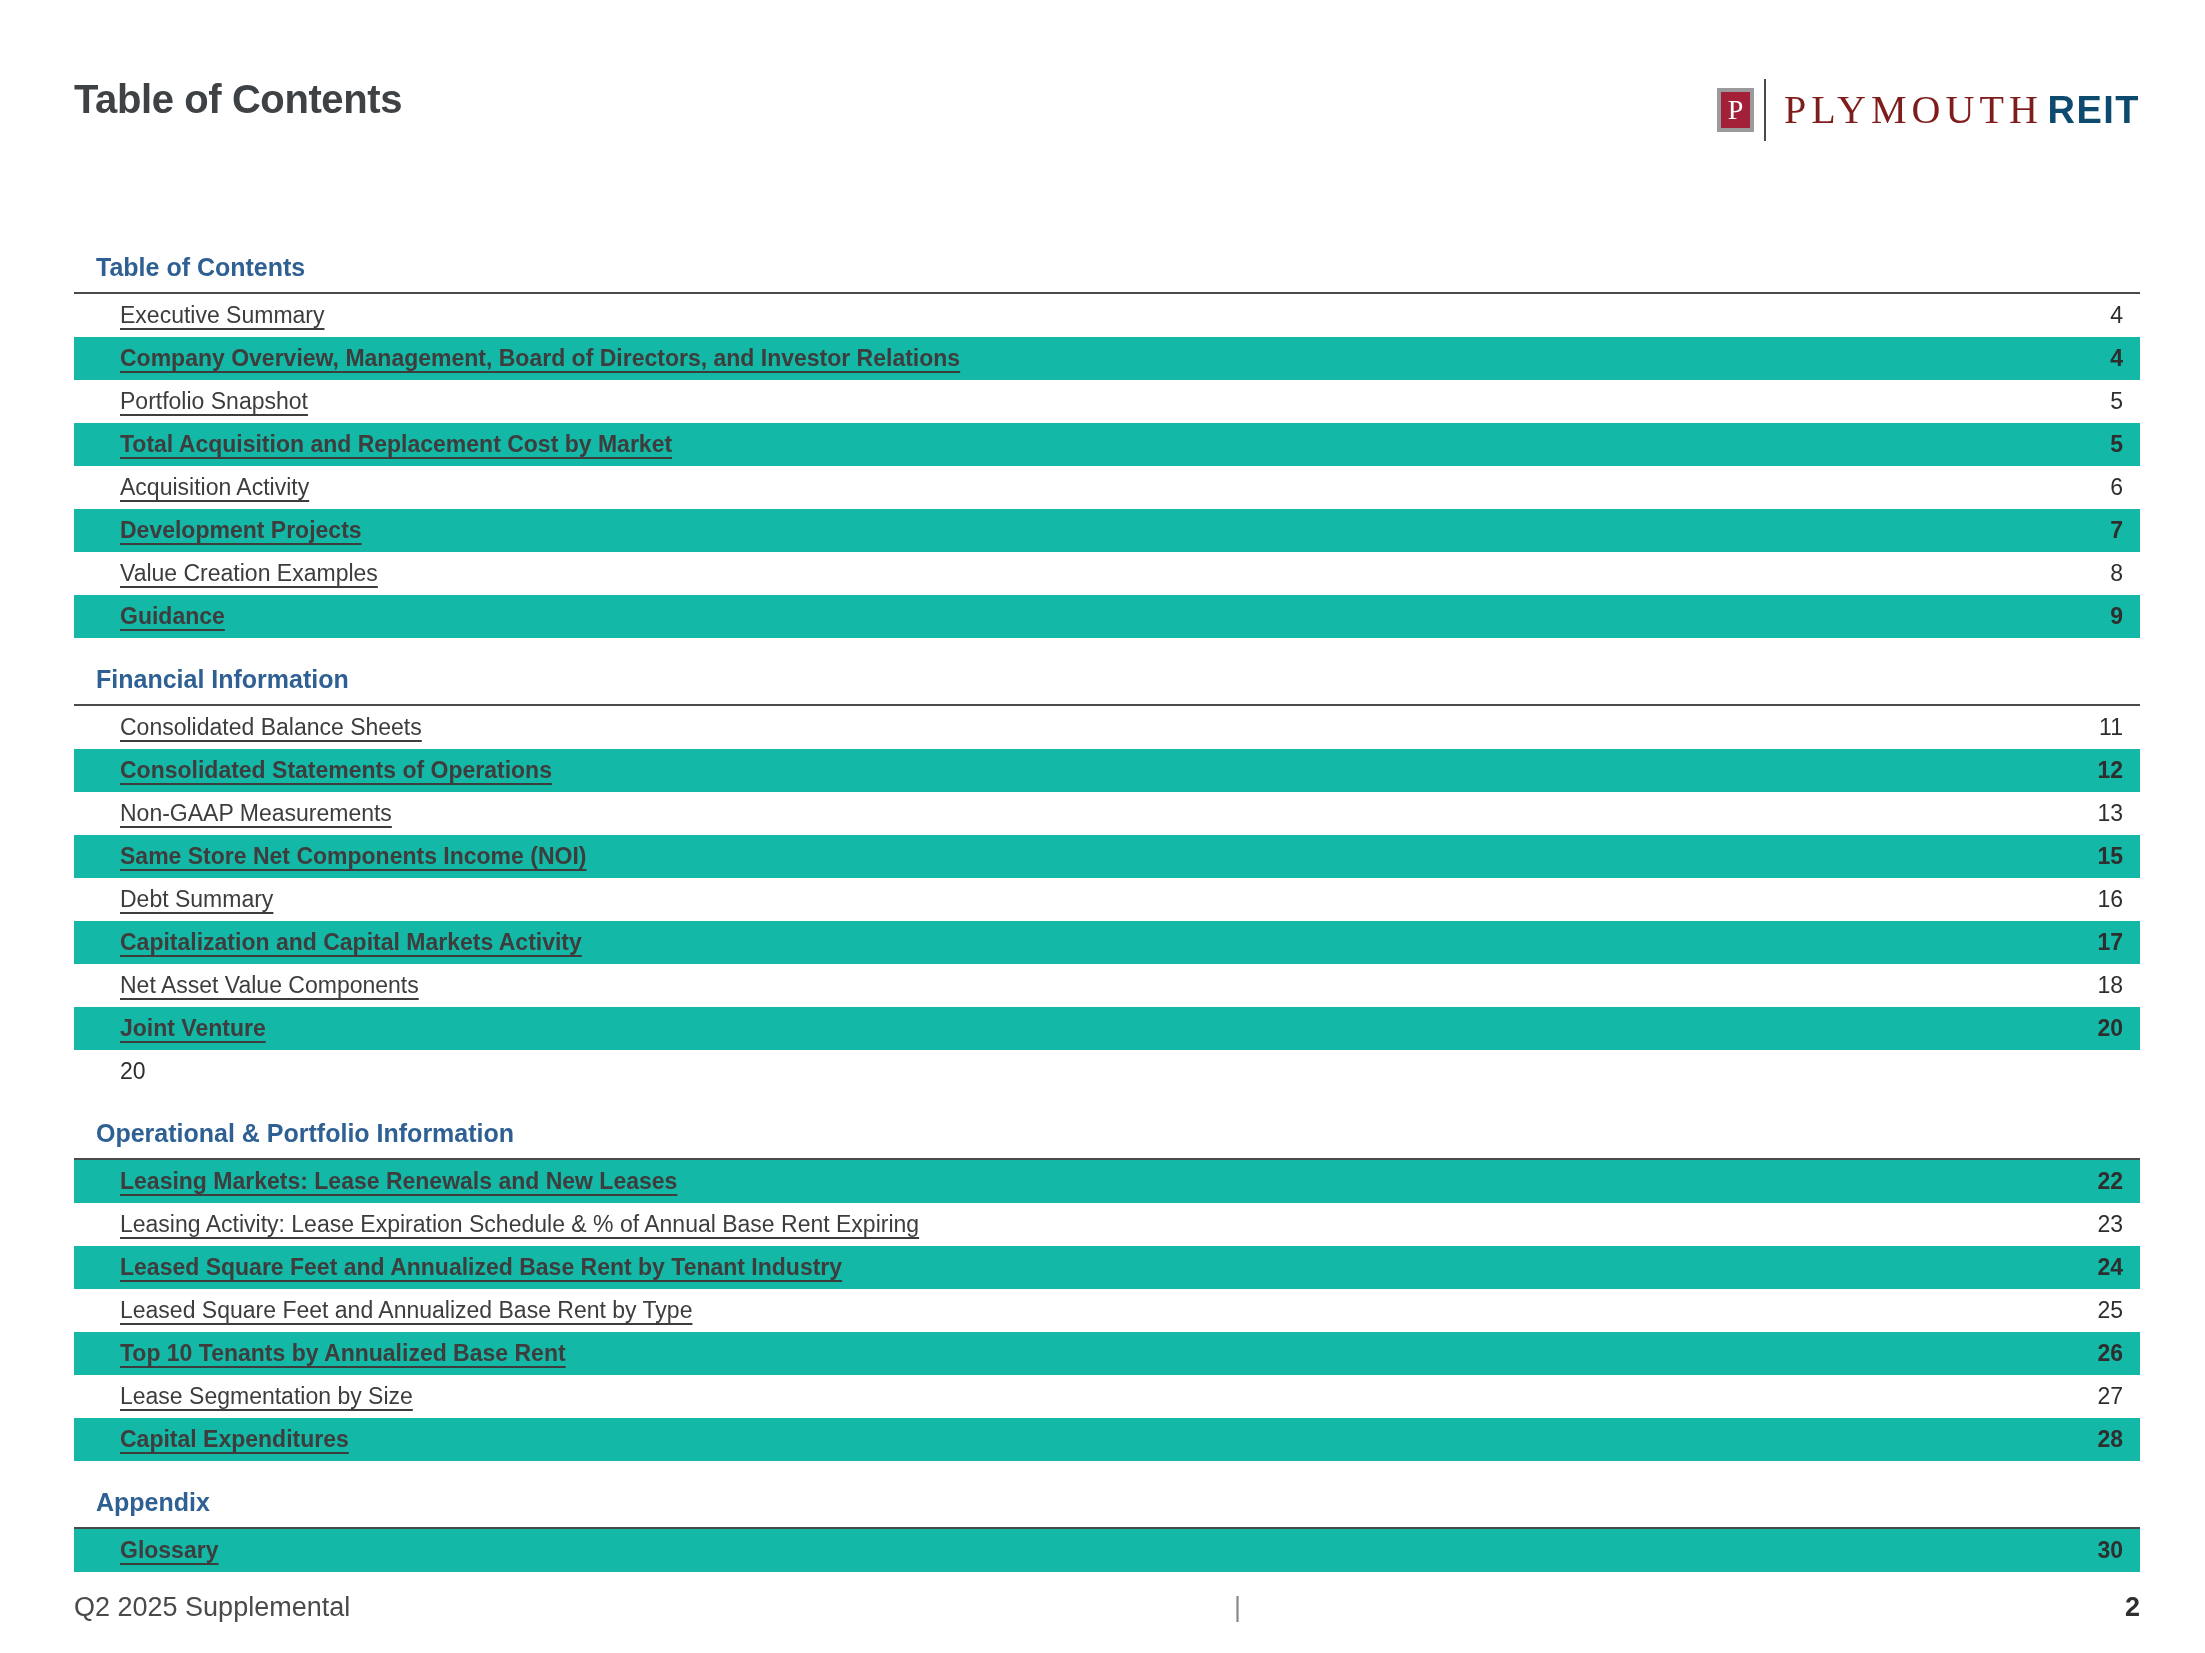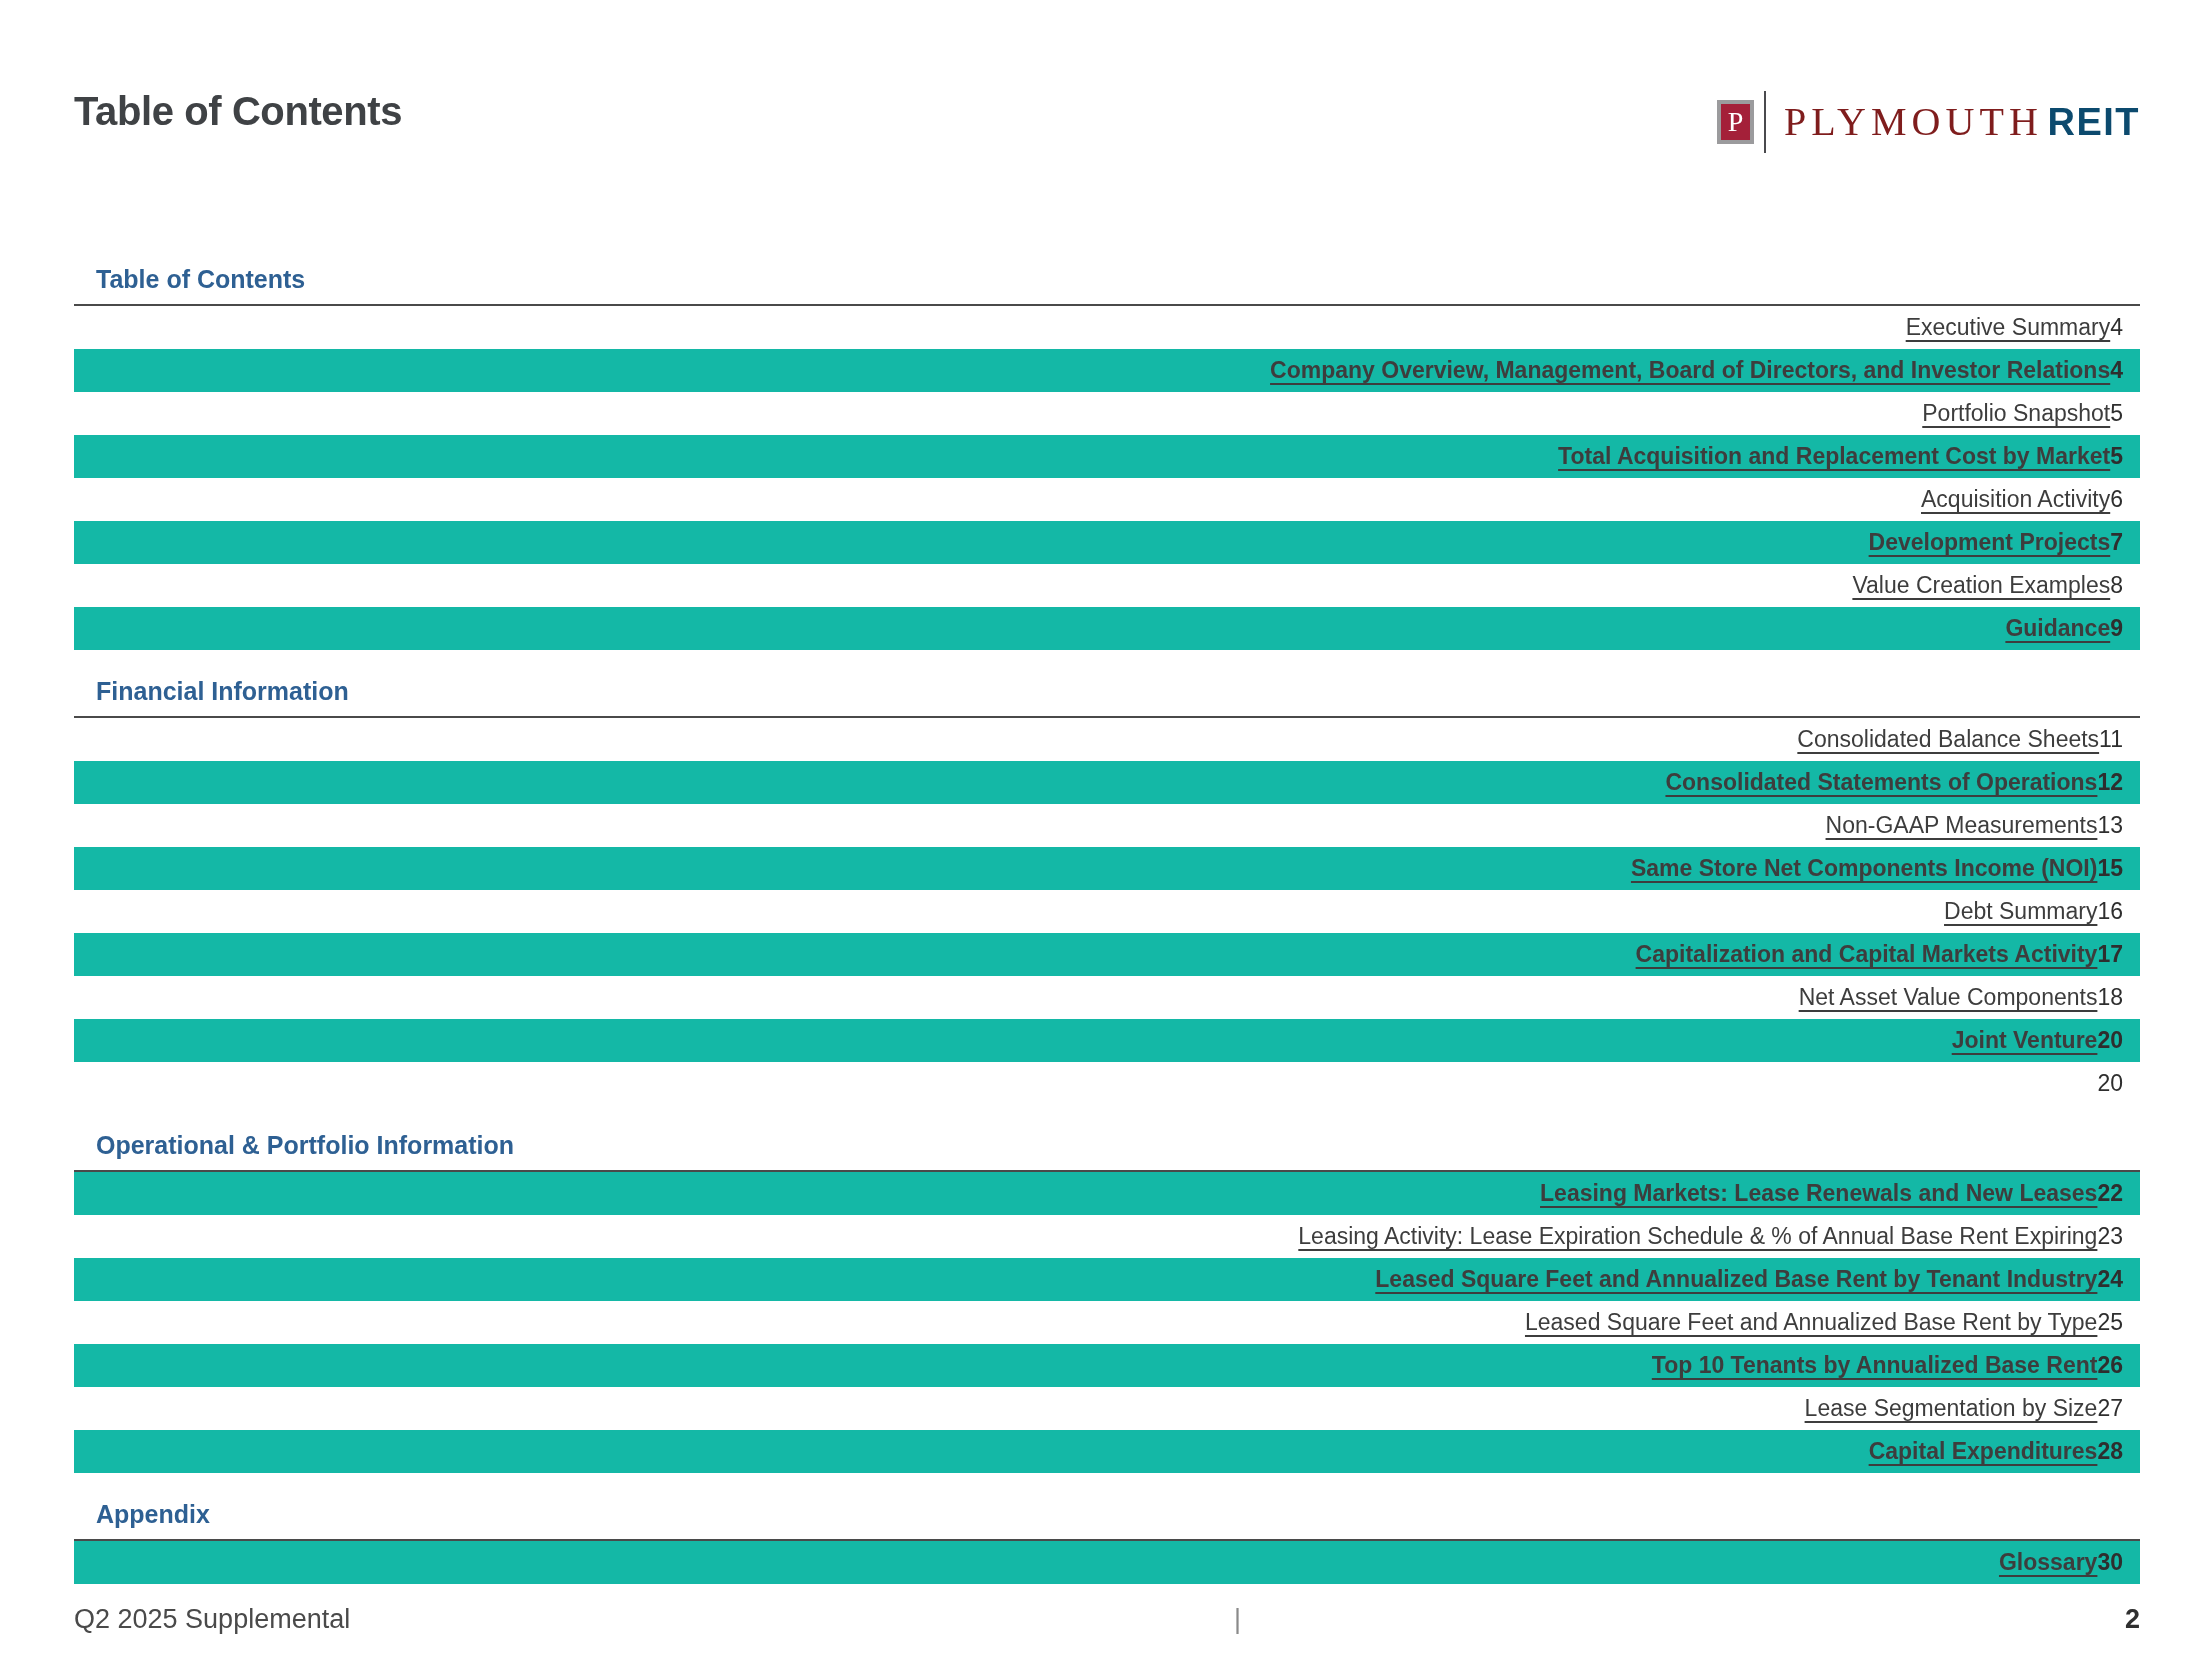--- a/index.html
+++ b/index.html
@@ -6,21 +6,20 @@
   html, body { background: #ffffff; }
   body {
     width: 2205px; height: 1654px;
     font-family: "Liberation Sans", sans-serif;
     position: relative; overflow: hidden;
   }
   .page {
     width: 2205px; height: 1522px;
     padding-left: 74px; padding-right: 65px;
     background: #ffffff;
-    margin-top: 12px;
   }
   
   .page-header {
     padding-top: 76px;
     height: 141px;
     display: flex; justify-content: space-between; align-items: flex-start;
   }
   .page-title {
     font-size: 40px; line-height: 46px; font-weight: bold;
     color: #3f4245; letter-spacing: -0.4px;
@@ -56,21 +55,21 @@
   }
   .toc-section:first-child .toc-heading { margin-top: 112px; }
   .section-rule {
     width: 100%; height: 0;
     border-top: 2.2px solid #4a4a4a;
     margin-top: 11px;
   }
   .toc-rows { width: 100%; }
   .toc-row {
     height: 43px; width: 100%;
-    display: flex; align-items: center; justify-content: flex-end;
+    display: flex; align-items: center; justify-content: space-between;
     padding-left: 46px; padding-right: 17px;
     background: #ffffff;
   }
   .toc-row.shaded { background: #14b8a6; font-weight: bold; }
   .toc-link {
     font-size: 23px; color: #3d3d3d;
     text-decoration: underline;
     text-decoration-thickness: 1.8px;
     text-underline-offset: 5.1px;
     cursor: pointer;

